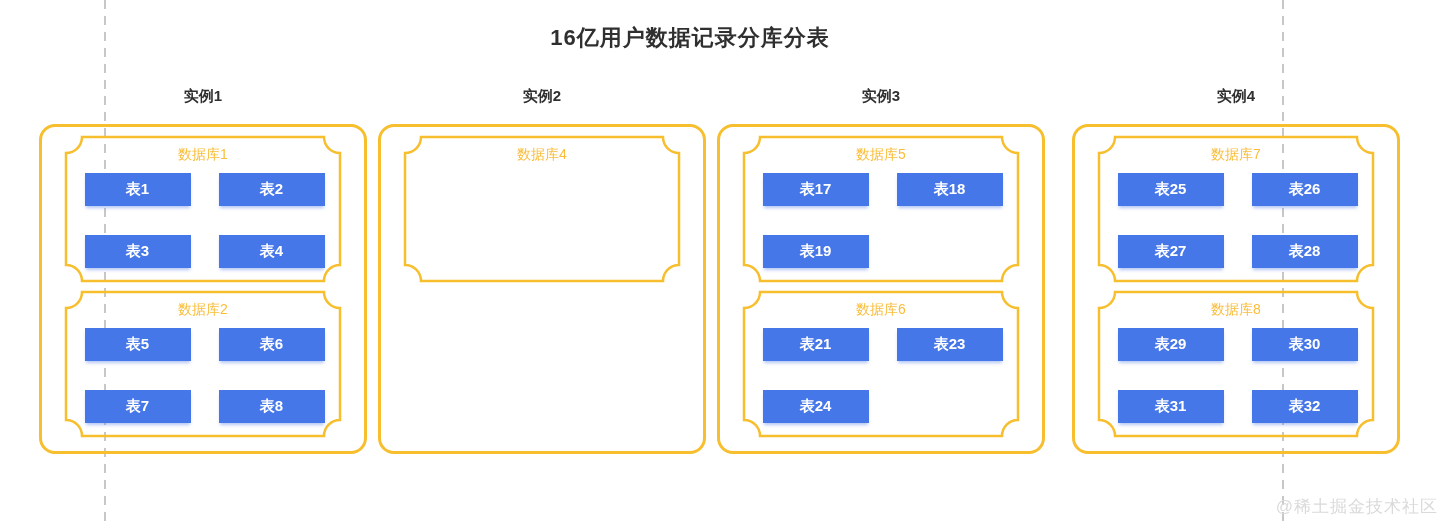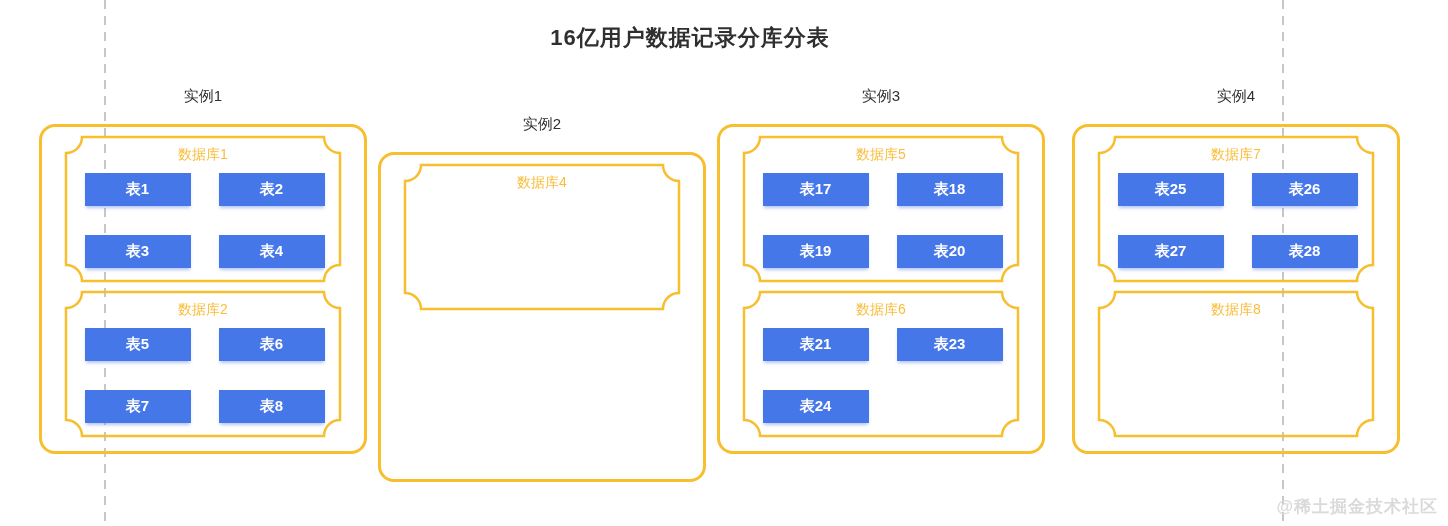--- a/index.html
+++ b/index.html
@@ -21,21 +21,21 @@
   .title {
     position:absolute; top:23px; left:0; width:1380px;
     text-align:center;
     font-size:22px; font-weight:bold; color:var(--ink,#2f2f2f);
     letter-spacing:1px;
     z-index:2;
   }
   .instance { position:absolute; top:87px; width:328px; z-index:1; }
   .instance-label {
     height:17px; line-height:17px; text-align:center;
-    font-size:15px; font-weight:normal; color:var(--ink,#2f2f2f);
+    font-size:15px; font-weight:bold; color:var(--ink,#2f2f2f);
   }
   .instance-box {
     margin-top:20px; height:330px;
     border:3px solid var(--gold,#f7be2d);
     border-radius:16px;
     display:flex; flex-direction:column; align-items:center;
     padding-top:10px; gap:11px;
     background:transparent;
   }
   .db { position:relative; width:274px; height:144px; }
@@ -53,21 +53,21 @@
   .table-box {
     height:33px;
     background:var(--blue,#4677e9);
     color:#ffffff; font-weight:bold; font-size:15px;
     display:flex; align-items:center; justify-content:center;
     box-shadow:0 3px 3px -1px rgba(110,145,235,.5);
   }
   .watermark {
     position:absolute; right:10px; bottom:8px;
     font-size:17px; color:var(--wm,#dadada);
-    z-index:3; letter-spacing:1px;font-weight:bold;
+    z-index:3; letter-spacing:1px;
   }
 </style>
 </head>
 <body>
 
 <div class="canvas">
   <div class="dash-line" id="dash-left"></div>
   <div class="dash-line" id="dash-right"></div>
   <div class="title">16亿用户数据记录分库分表</div>
   <div id="instances">
@@ -93,21 +93,21 @@
             <div class="db-label">数据库2</div>
             <div class="tables">
               <div class="table-box">表5</div>
               <div class="table-box">表6</div>
               <div class="table-box">表7</div>
               <div class="table-box">表8</div>
             </div>
           </div>
         </div>
       </div>
-      <div class="instance" style="left: 378px; margin-top: 28px;">
+      <div class="instance" style="left: 378px;">
         <div class="instance-label">实例2</div>
         <div class="instance-box">
           <div class="db">
             <svg viewBox="0 0 274 144" width="274" height="144">
               <path d="M 16 0 L 258 0 A 16 16 0 0 0 274 16 L 274 128 A 16 16 0 0 0 258 144 L 16 144 A 16 16 0 0 0 0 128 L 0 16 A 16 16 0 0 0 16 0 Z" fill="none" stroke="#f7be2d" stroke-width="2.5"></path>
             </svg>
             <div class="db-label">数据库4</div>
           </div>
         </div>
       </div>
@@ -116,21 +116,20 @@
         <div class="instance-box">
           <div class="db">
             <svg viewBox="0 0 274 144" width="274" height="144">
               <path d="M 16 0 L 258 0 A 16 16 0 0 0 274 16 L 274 128 A 16 16 0 0 0 258 144 L 16 144 A 16 16 0 0 0 0 128 L 0 16 A 16 16 0 0 0 16 0 Z" fill="none" stroke="#f7be2d" stroke-width="2.5"></path>
             </svg>
             <div class="db-label">数据库5</div>
             <div class="tables">
               <div class="table-box">表17</div>
               <div class="table-box">表18</div>
               <div class="table-box">表19</div>
-              <div class="table-box">表20</div>
             </div>
           </div>
           <div class="db">
             <svg viewBox="0 0 274 144" width="274" height="144">
               <path d="M 16 0 L 258 0 A 16 16 0 0 0 274 16 L 274 128 A 16 16 0 0 0 258 144 L 16 144 A 16 16 0 0 0 0 128 L 0 16 A 16 16 0 0 0 16 0 Z" fill="none" stroke="#f7be2d" stroke-width="2.5"></path>
             </svg>
             <div class="db-label">数据库6</div>
             <div class="tables">
               <div class="table-box">表21</div>
               <div class="table-box">表23</div>
@@ -152,18 +151,24 @@
               <div class="table-box">表26</div>
               <div class="table-box">表27</div>
               <div class="table-box">表28</div>
             </div>
           </div>
           <div class="db">
             <svg viewBox="0 0 274 144" width="274" height="144">
               <path d="M 16 0 L 258 0 A 16 16 0 0 0 274 16 L 274 128 A 16 16 0 0 0 258 144 L 16 144 A 16 16 0 0 0 0 128 L 0 16 A 16 16 0 0 0 16 0 Z" fill="none" stroke="#f7be2d" stroke-width="2.5"></path>
             </svg>
             <div class="db-label">数据库8</div>
+            <div class="tables">
+              <div class="table-box">表29</div>
+              <div class="table-box">表30</div>
+              <div class="table-box">表31</div>
+              <div class="table-box">表32</div>
+            </div>
           </div>
         </div>
       </div>
     </div>
   <div class="watermark">@稀土掘金技术社区</div>
 </div>
 
 </body></html>

